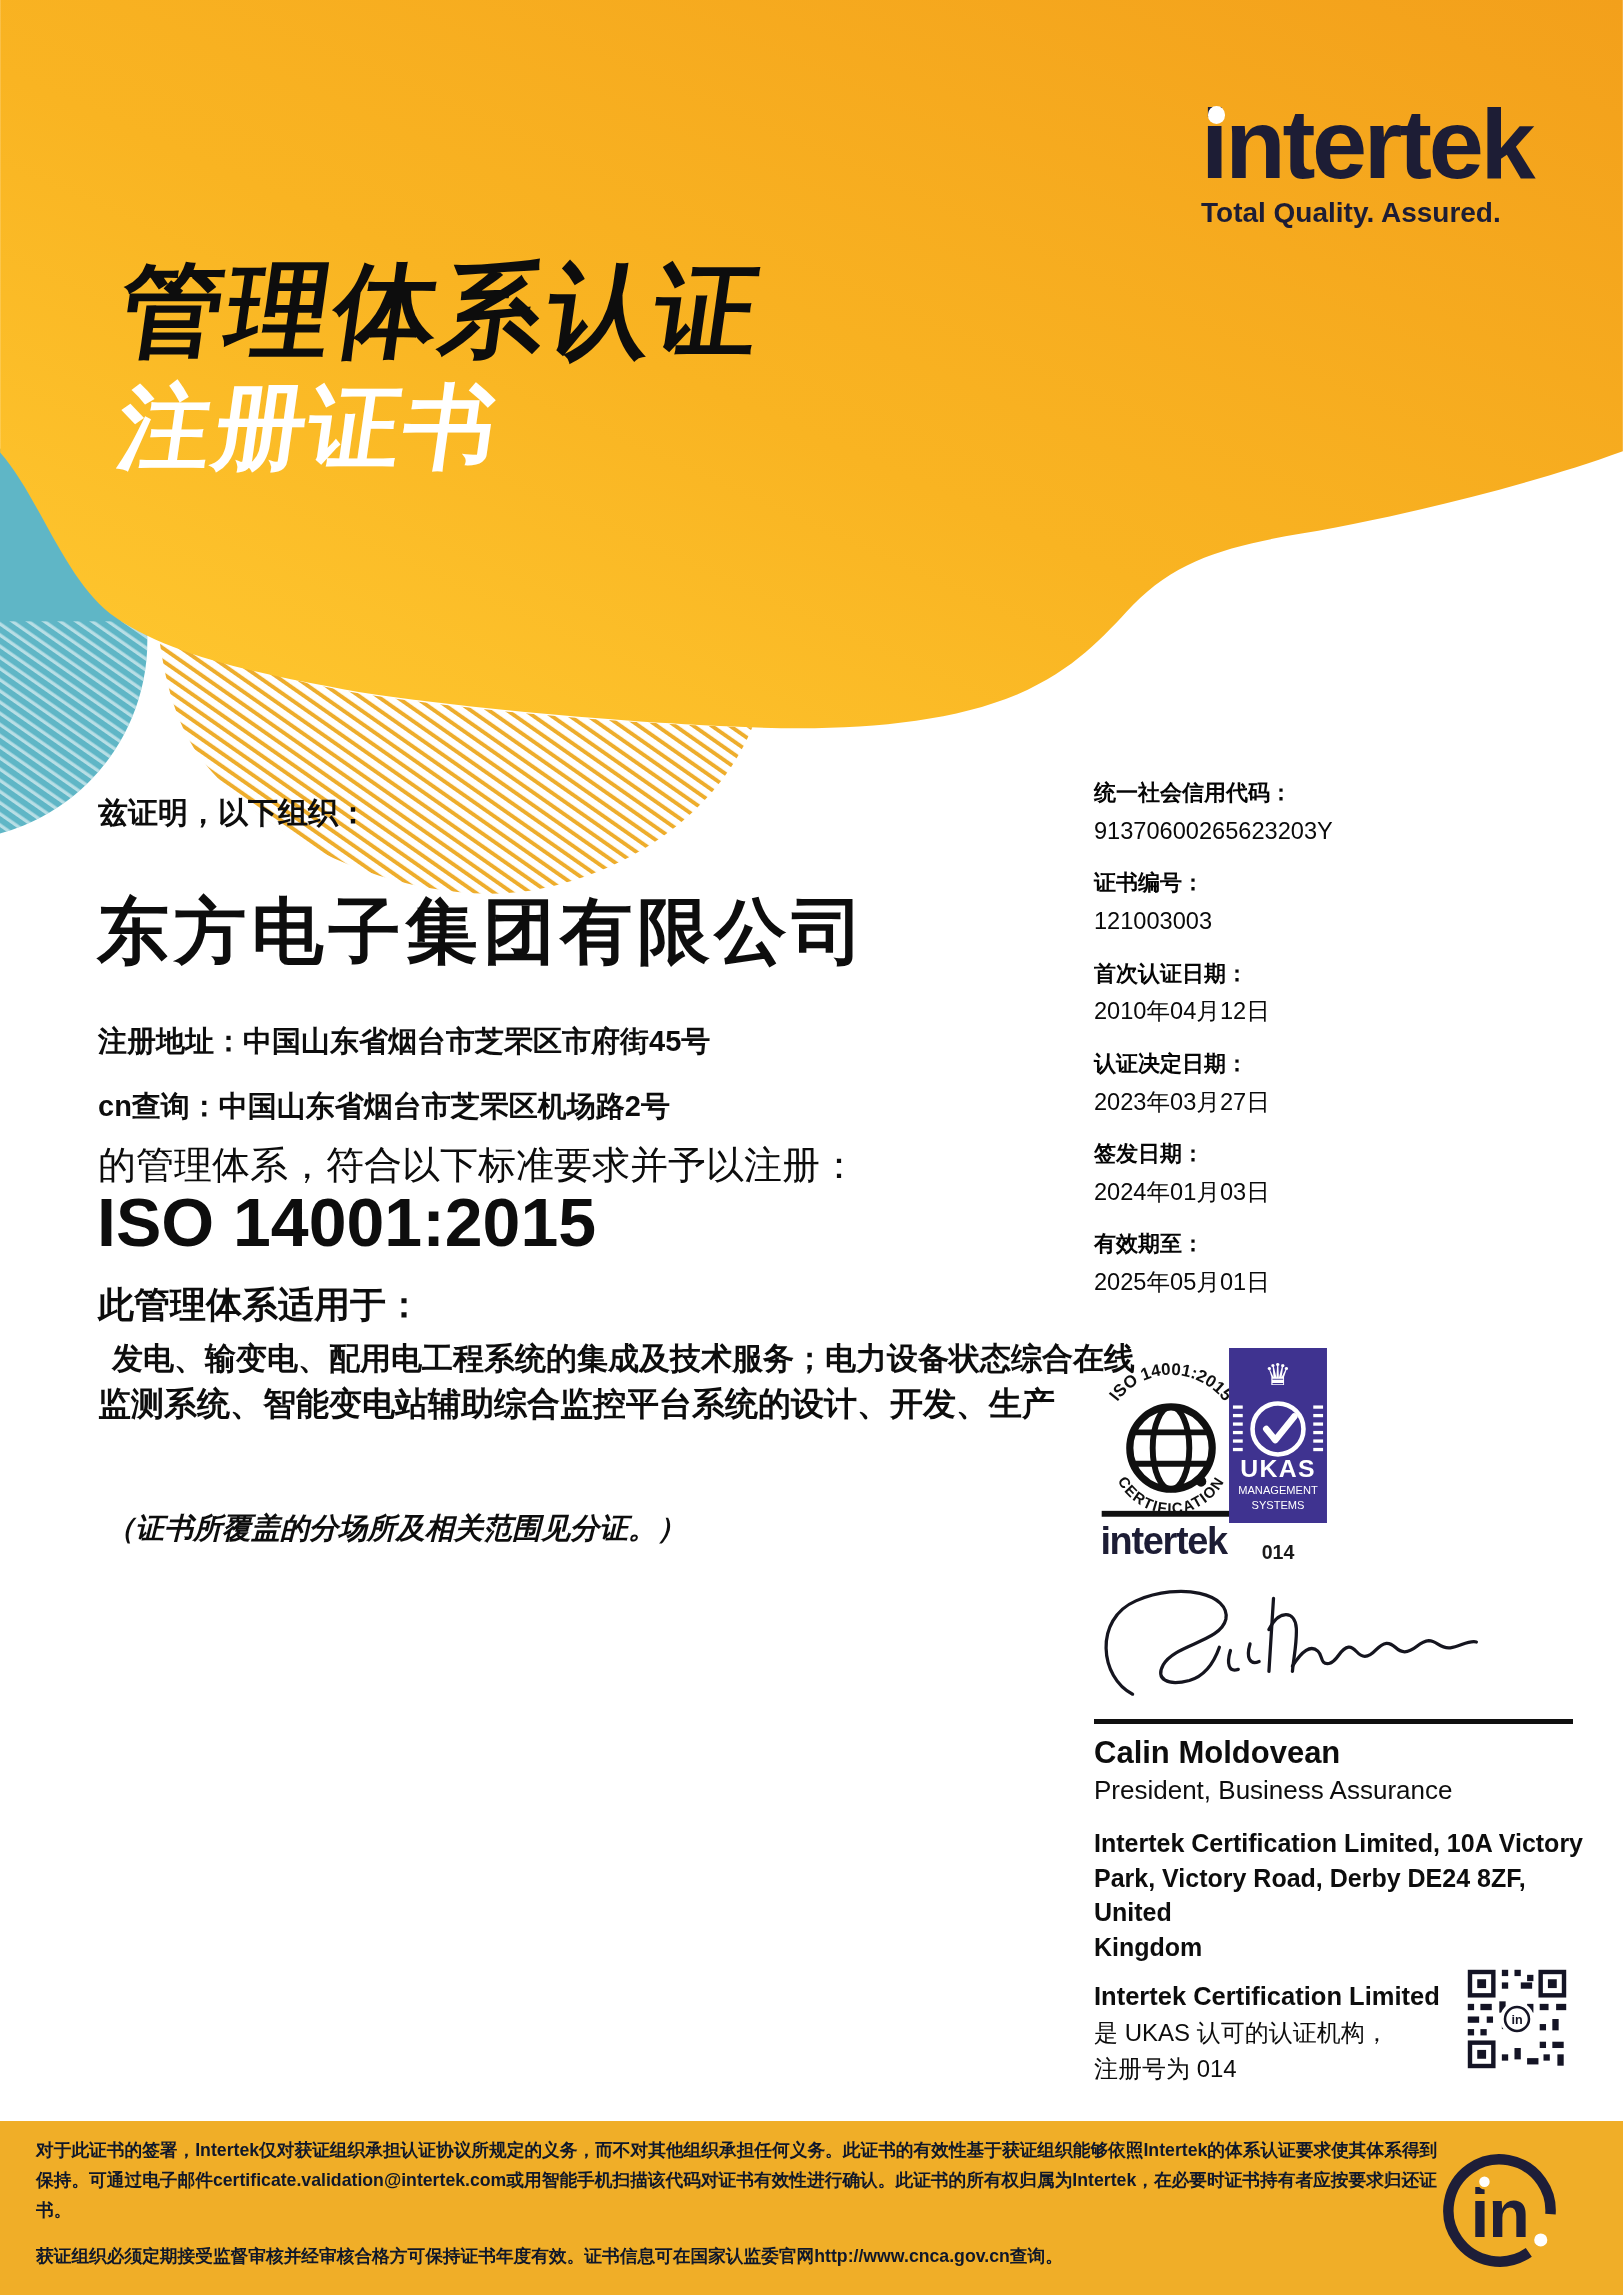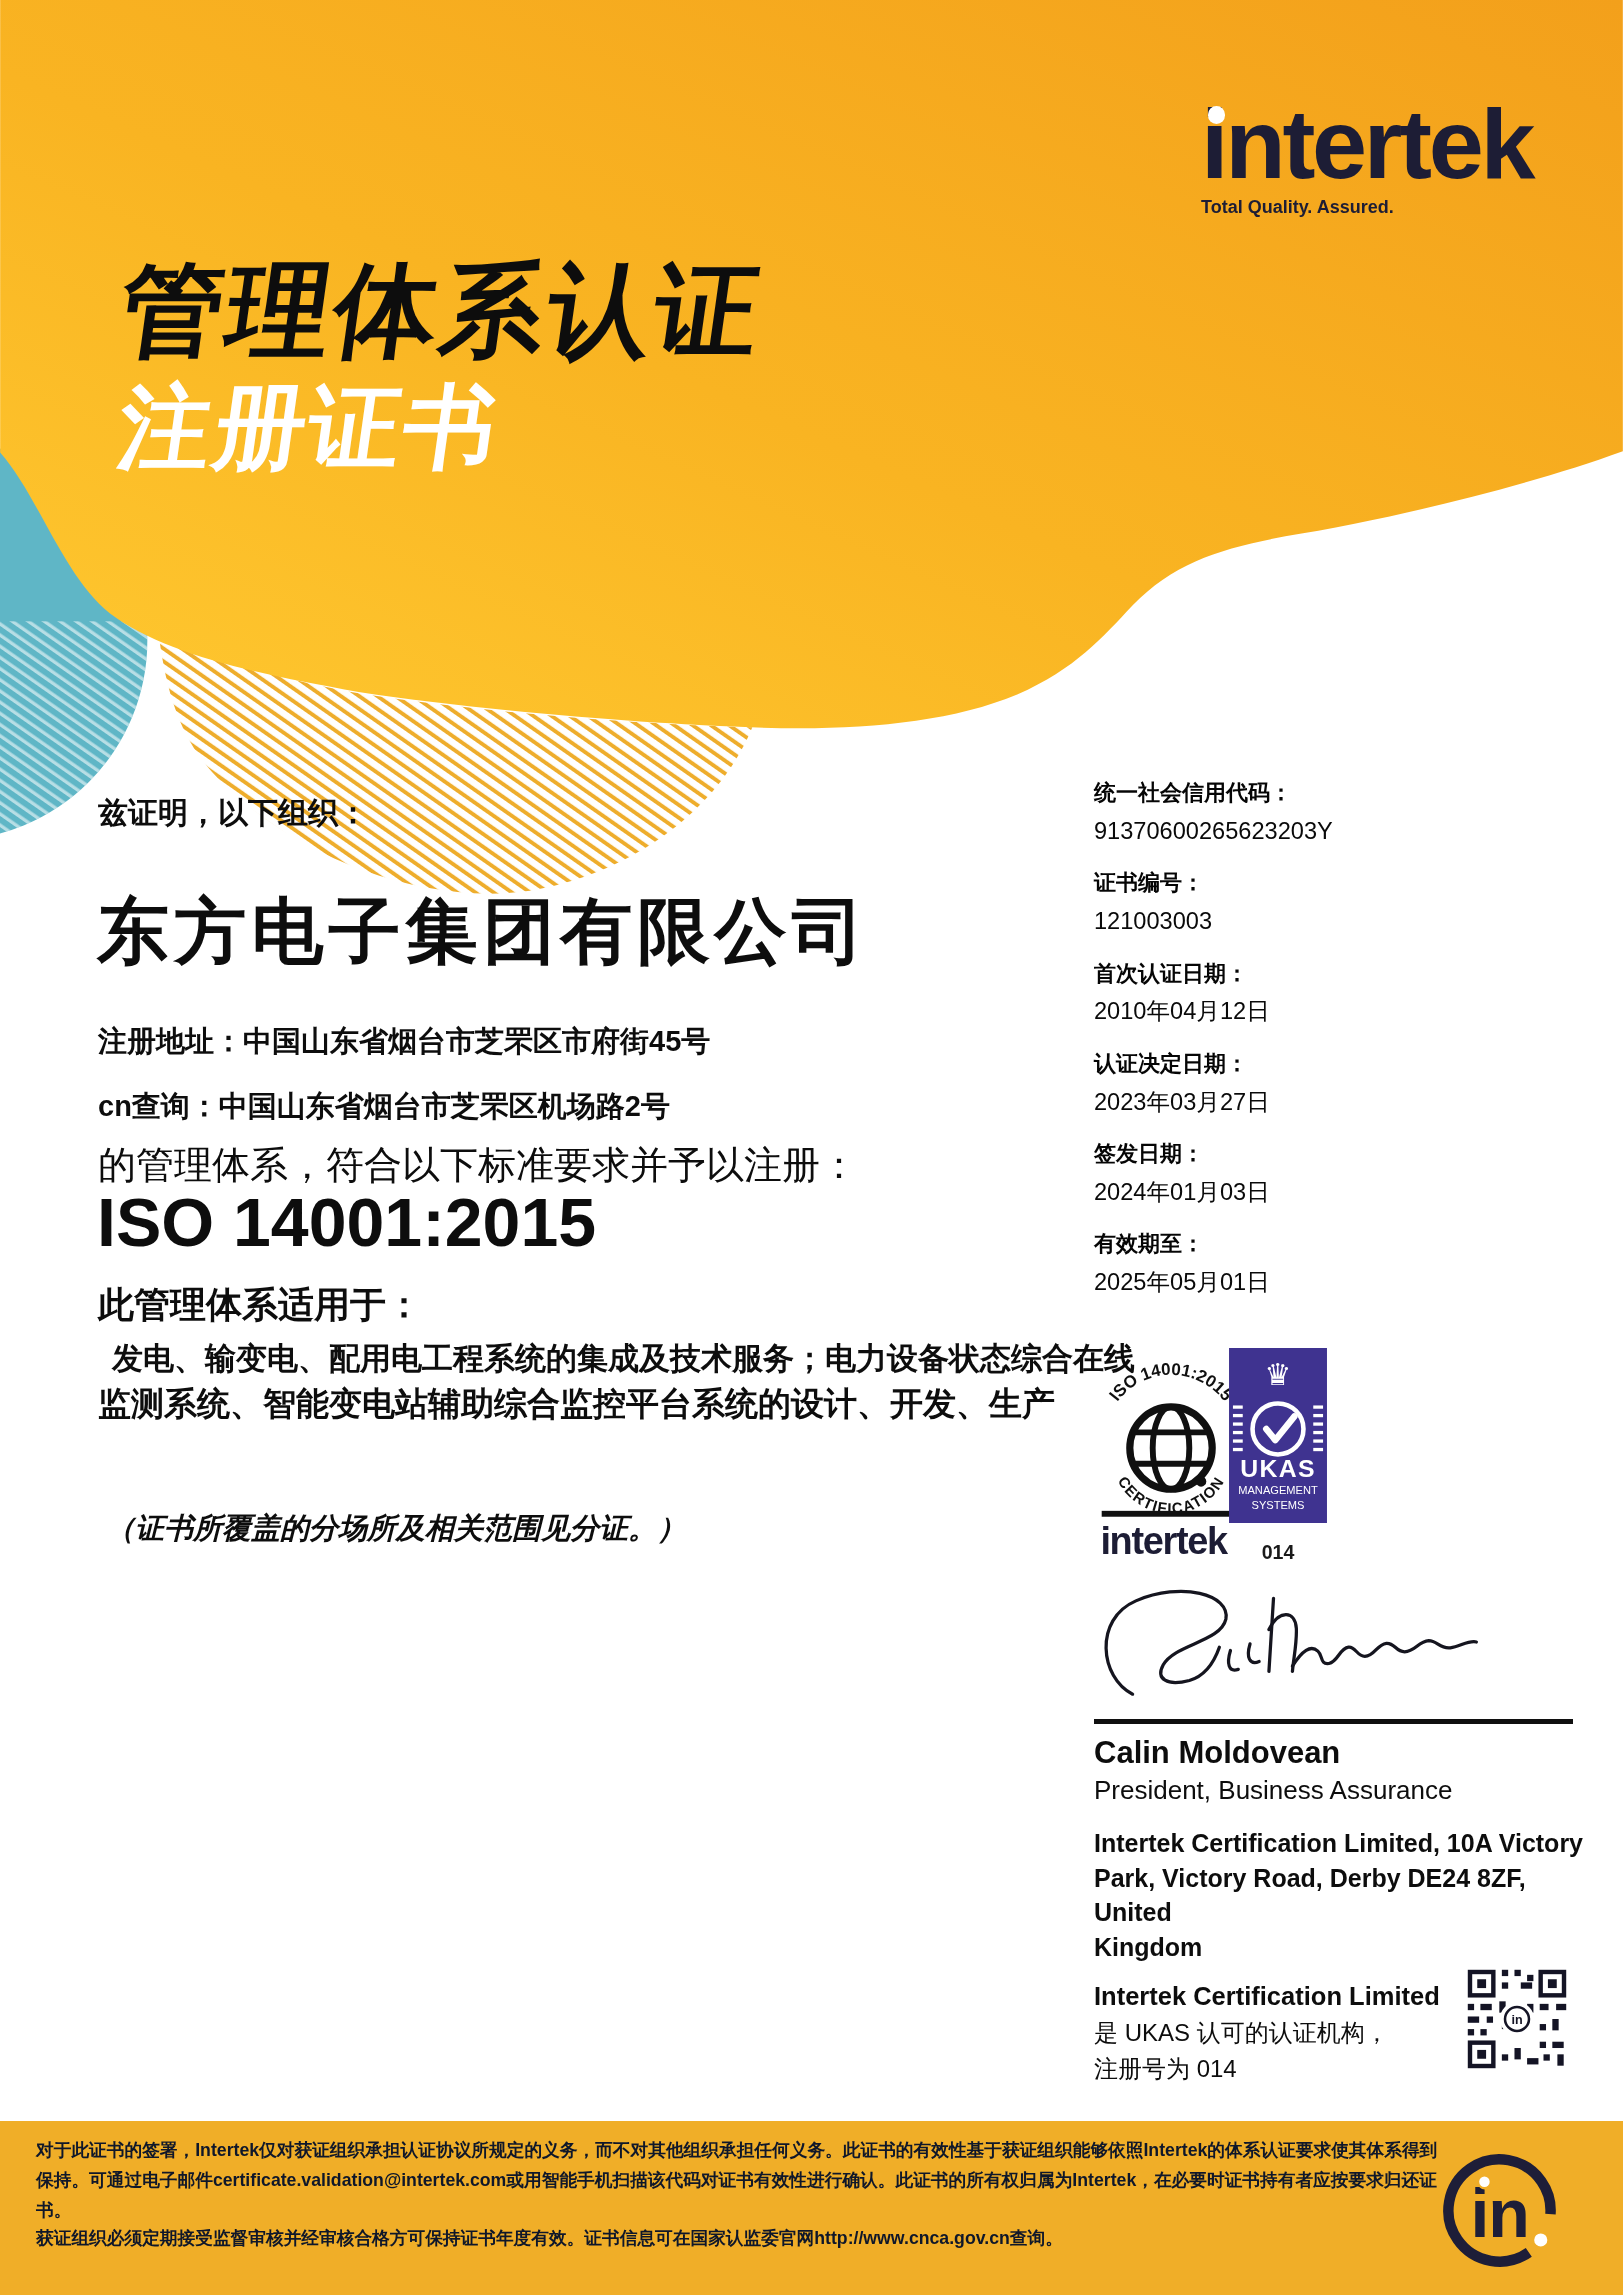--- a/index.html
+++ b/index.html
@@ -14,21 +14,21 @@
   .abs{position:absolute;}
   .bg-art{position:absolute;left:0;top:0;pointer-events:none;}
 
   
   .logo-wrap{left:1201px;top:92px;width:366px;}
   .logo-text{
     font-size:99px;font-weight:bold;color:#1d1d35;
     letter-spacing:-3.3px;line-height:1.05;position:relative;display:inline-block;
   }
   .logo-dot{position:absolute;left:6.5px;top:14.4px;width:17.7px;height:17.7px;border-radius:50%;background:#ffffff;}
-  .tagline{font-size:18px;font-weight:bold;color:#1d1d35;margin-top:1.3px;letter-spacing:0px;}
+  .tagline{font-size:28px;font-weight:bold;color:#1d1d35;margin-top:1.3px;letter-spacing:0px;}
 
   
   .title1{left:111px;top:243px;font-size:103px;font-weight:bold;color:#0d0d0d;transform:skewX(-8deg);transform-origin:left bottom;letter-spacing:3.9px;white-space:nowrap;}
   .title2{left:111px;top:366px;font-size:92px;font-weight:bold;color:#ffffff;transform:skewX(-8deg);transform-origin:left bottom;letter-spacing:2.6px;white-space:nowrap;}
 
   
   .certify{left:98px;top:793px;font-size:30px;font-weight:bold;}
   .company{left:97px;top:884px;font-size:72px;font-weight:bold;letter-spacing:5.2px;white-space:nowrap;}
   .addr1{left:98px;top:1022px;font-size:29px;font-weight:bold;text-align:center;}
   .addr2{left:98px;top:1087px;font-size:29px;font-weight:bold;}
@@ -58,21 +58,21 @@
 
   .issuer-addr{left:1094px;top:1826px;width:497px;font-size:25px;font-weight:bold;line-height:1.38;}
   .ukas-note{left:1094px;top:1977px;width:458px;font-size:24px;line-height:1.5;}
   .ukas-note .b{font-weight:bold;font-size:25.5px;}
 
   .qr{left:1464px;top:1966px;}
 
   
   .footer{left:0;top:2121px;width:1623px;height:174px;background:#f0ae28;}
   .fline{position:absolute;left:36px;font-size:17.7px;font-weight:bold;color:#0f172a;white-space:nowrap;}
-  .fl1{top:17px;} .fl2{top:47px;} .fl3{top:77px;} .fl4{top:105px;text-align:center;}
+  .fl1{top:17px;} .fl2{top:47px;} .fl3{top:77px;} .fl4{top:123px;text-align:center;}
   .footer-logo{position:absolute;left:1434px;top:23.6px;}
 </style>
 </head>
 <body>
 
 <div class="page">
 
   <svg class="bg-art" width="1623" height="2295" viewBox="0 0 2481 3509">
     <defs>
       <linearGradient id="gy" x1="1" y1="0" x2="0" y2="1">

